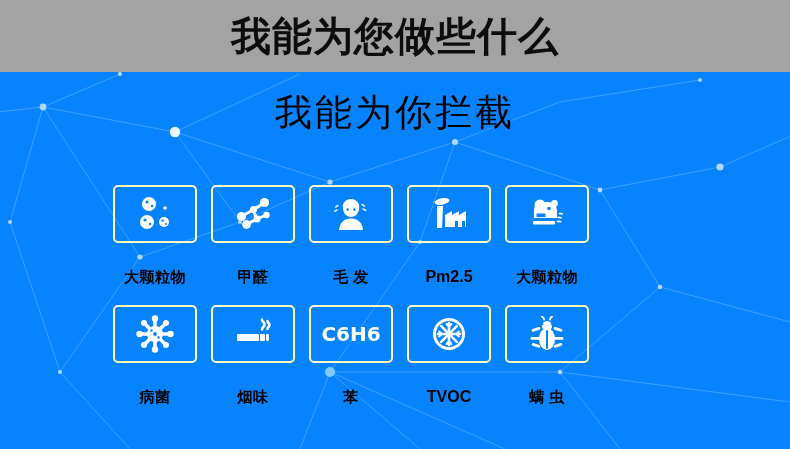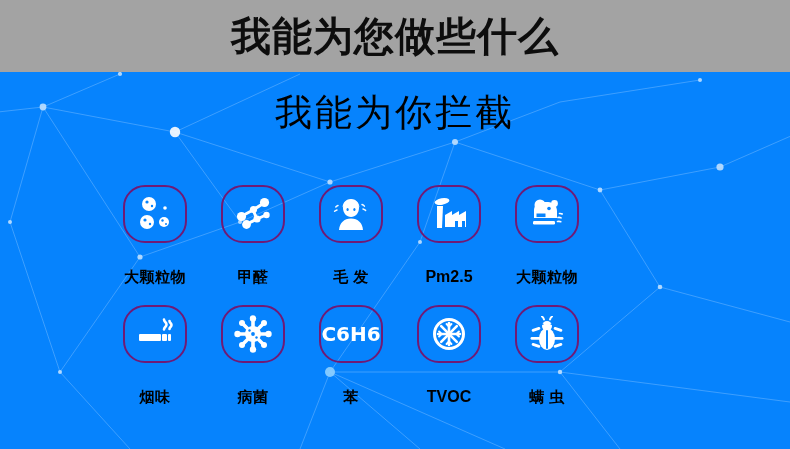--- a/index.html
+++ b/index.html
@@ -84,24 +84,24 @@
     gap: 32px;
     margin-bottom: 20px;
   }
   .cell {
     width: 66px;
     display: flex;
     flex-direction: column;
     align-items: center;
   }
   .icon-box {
-    width: 64px;
+    width: 84px;
     height: 58px;
-    border: 2px solid #701a75;
-    border-radius: 22px;
+    border: 2px solid #fef9c3;
+    border-radius: 5px;
     display: flex;
     align-items: center;
     justify-content: center;
     box-sizing: border-box;
   }
   .icon-box svg { display: block; }
   .cell-label {
     margin-top: 26px;
     font-size: 15px;
     font-weight: bold;
@@ -290,37 +290,20 @@
             </svg>
           </div>
           <div class="cell-label">大颗粒物</div>
         </div>
       </div>
 
       <div class="row">
 
         <div class="cell">
           <div class="icon-box">
-            <svg width="40" height="36" viewBox="0 0 40 36">
-              <g fill="#ffffff">
-                <rect x="4" y="18" width="22" height="7" rx="1"></rect>
-                <rect x="27" y="18" width="5" height="7" rx="1"></rect>
-                <rect x="33" y="18" width="3" height="7" rx="1"></rect>
-              </g>
-              <g stroke="#ffffff" stroke-width="2.6" stroke-linecap="round" fill="none">
-                <path d="M29 13.5c0-2.5 2.5-2.5 2.5-5S29 6 29 3.5"></path>
-                <path d="M34.5 13c0-2 2-2 2-4s-2-2-2-4"></path>
-              </g>
-            </svg>
-          </div>
-          <div class="cell-label">烟味</div>
-        </div>
-
-        <div class="cell">
-          <div class="icon-box">
             <svg width="40" height="38" viewBox="0 0 40 38">
               <g stroke="#ffffff" stroke-width="3.6" stroke-linecap="round">
                 <line x1="20" y1="19" x2="20" y2="4"></line>
                 <line x1="20" y1="19" x2="20" y2="34"></line>
                 <line x1="20" y1="19" x2="5" y2="19"></line>
                 <line x1="20" y1="19" x2="35" y2="19"></line>
                 <line x1="20" y1="19" x2="9.5" y2="8.5"></line>
                 <line x1="20" y1="19" x2="30.5" y2="29.5"></line>
                 <line x1="20" y1="19" x2="30.5" y2="8.5"></line>
                 <line x1="20" y1="19" x2="9.5" y2="29.5"></line>
@@ -341,20 +324,37 @@
                 <circle cx="16.5" cy="15.5" r="1.2"></circle>
                 <circle cx="23.5" cy="22.5" r="1.2"></circle>
               </g>
             </svg>
           </div>
           <div class="cell-label">病菌</div>
         </div>
 
         <div class="cell">
           <div class="icon-box">
+            <svg width="40" height="36" viewBox="0 0 40 36">
+              <g fill="#ffffff">
+                <rect x="4" y="18" width="22" height="7" rx="1"></rect>
+                <rect x="27" y="18" width="5" height="7" rx="1"></rect>
+                <rect x="33" y="18" width="3" height="7" rx="1"></rect>
+              </g>
+              <g stroke="#ffffff" stroke-width="2.6" stroke-linecap="round" fill="none">
+                <path d="M29 13.5c0-2.5 2.5-2.5 2.5-5S29 6 29 3.5"></path>
+                <path d="M34.5 13c0-2 2-2 2-4s-2-2-2-4"></path>
+              </g>
+            </svg>
+          </div>
+          <div class="cell-label">烟味</div>
+        </div>
+
+        <div class="cell">
+          <div class="icon-box">
             <span style="color:#ffffff;font-size:20px;font-weight:bold;letter-spacing:0px;font-family:'DejaVu Sans','Liberation Sans',sans-serif;">C6H6</span>
           </div>
           <div class="cell-label">苯</div>
         </div>
 
         <div class="cell">
           <div class="icon-box">
             <svg width="38" height="38" viewBox="0 0 38 38">
               <circle cx="19" cy="19" r="14.5" fill="none" stroke="#ffffff" stroke-width="3"></circle>
               <g stroke="#ffffff" stroke-width="2.6" stroke-linecap="round">

